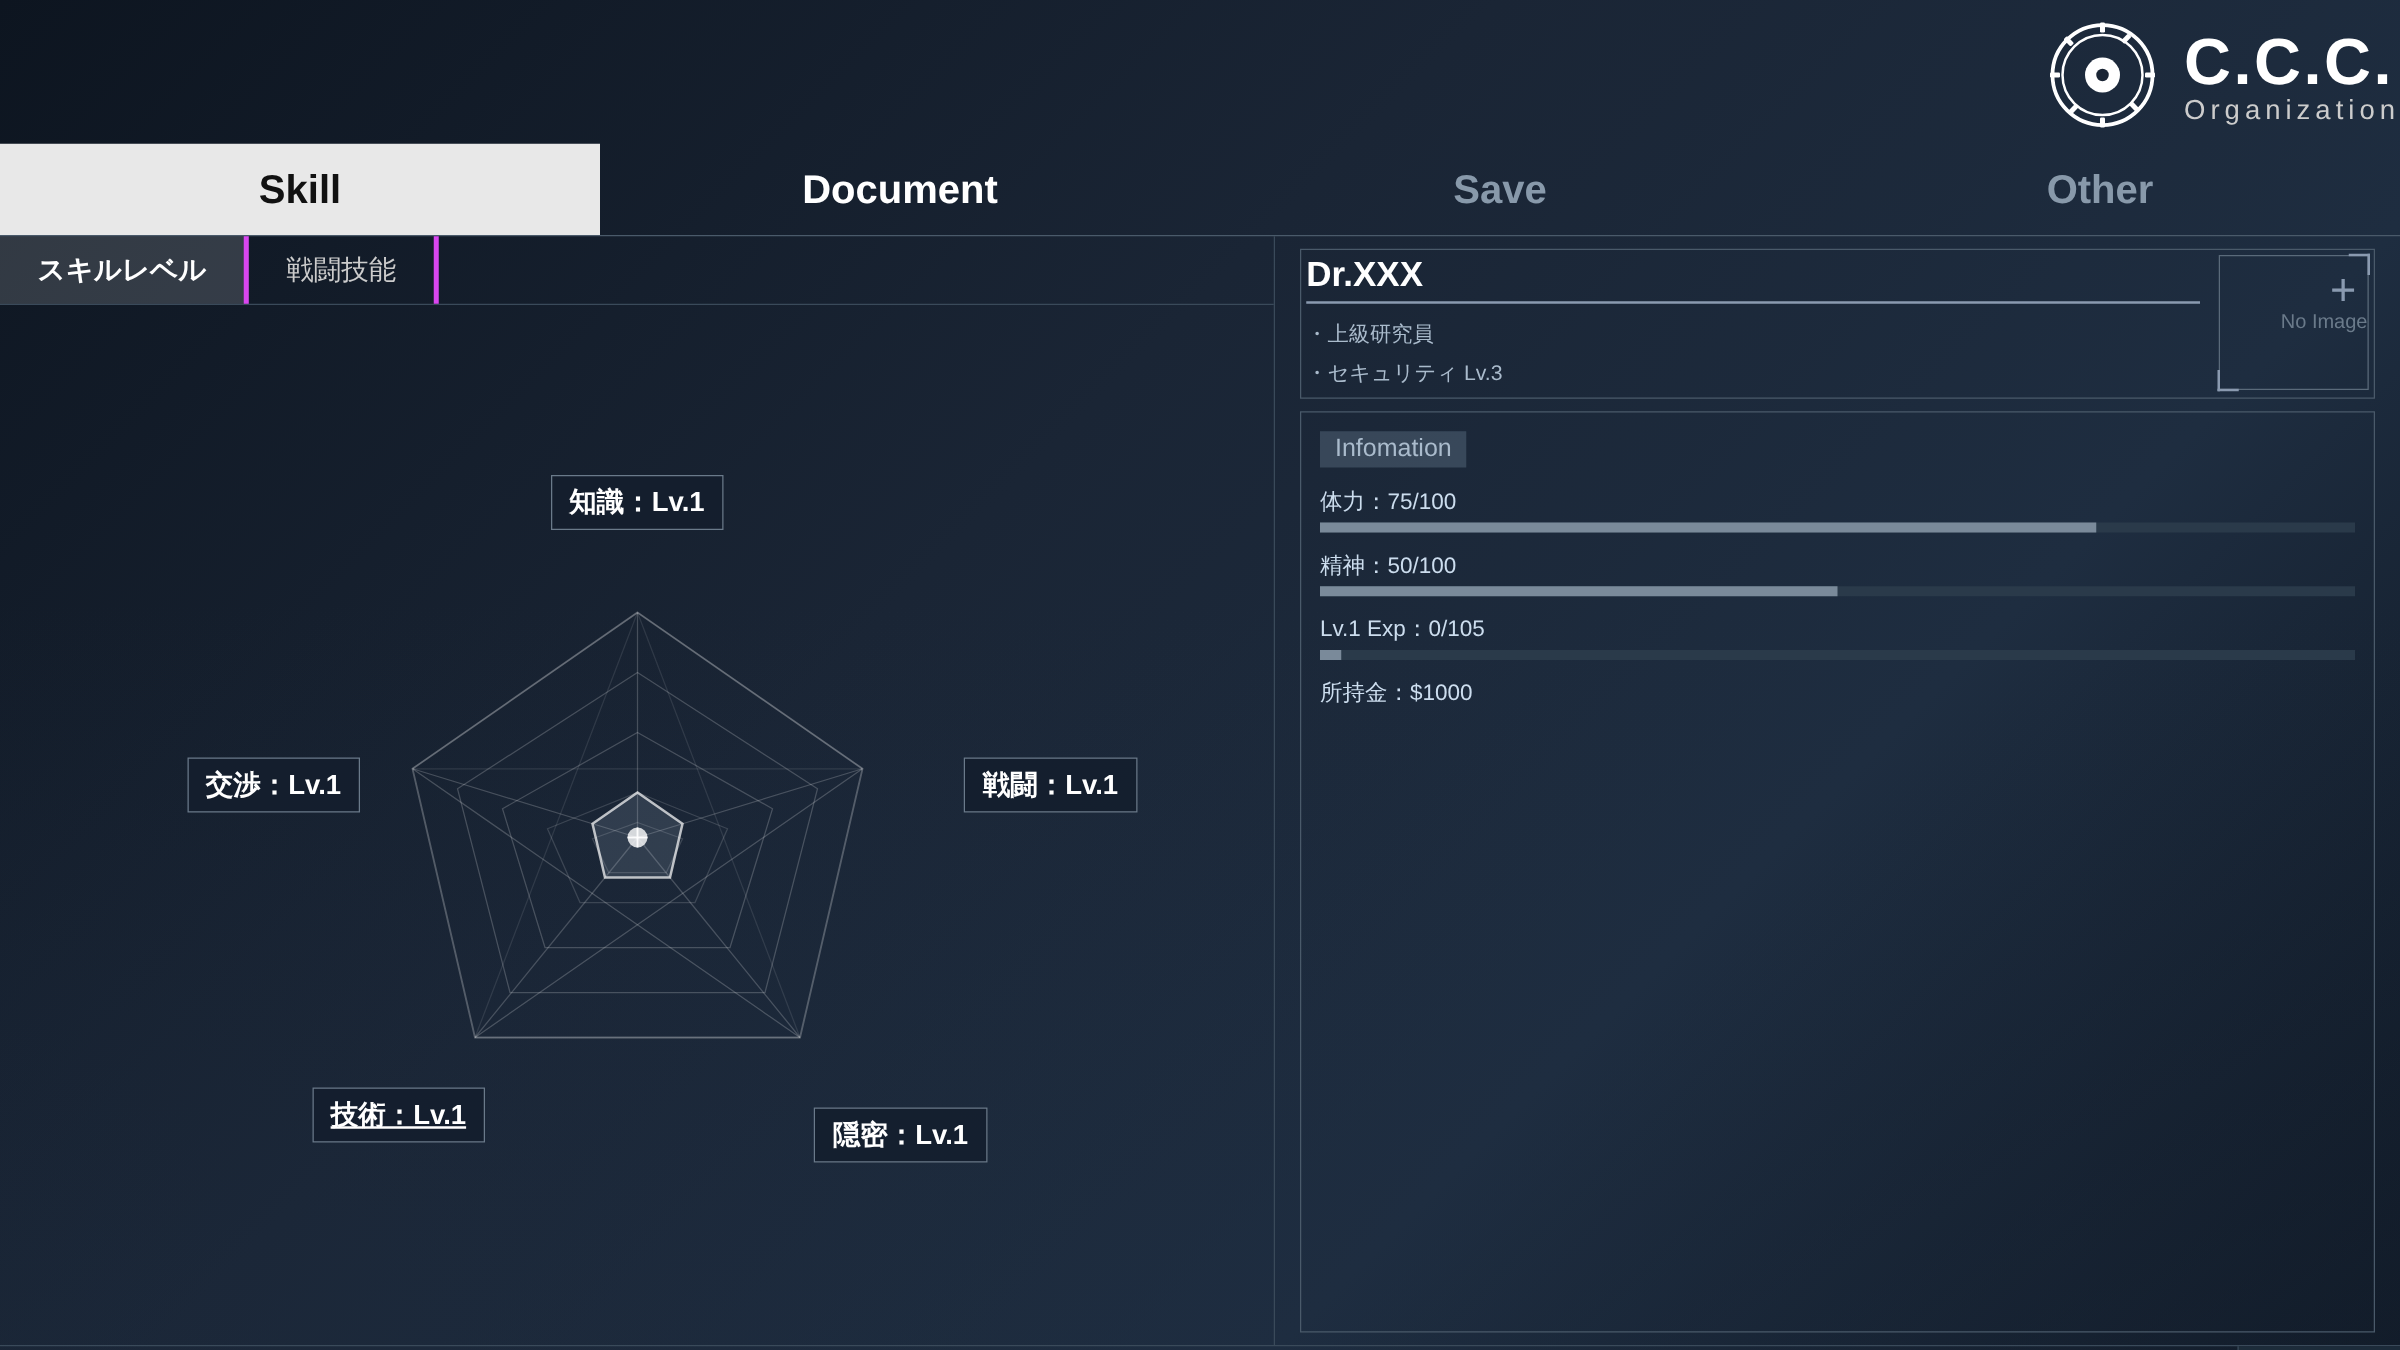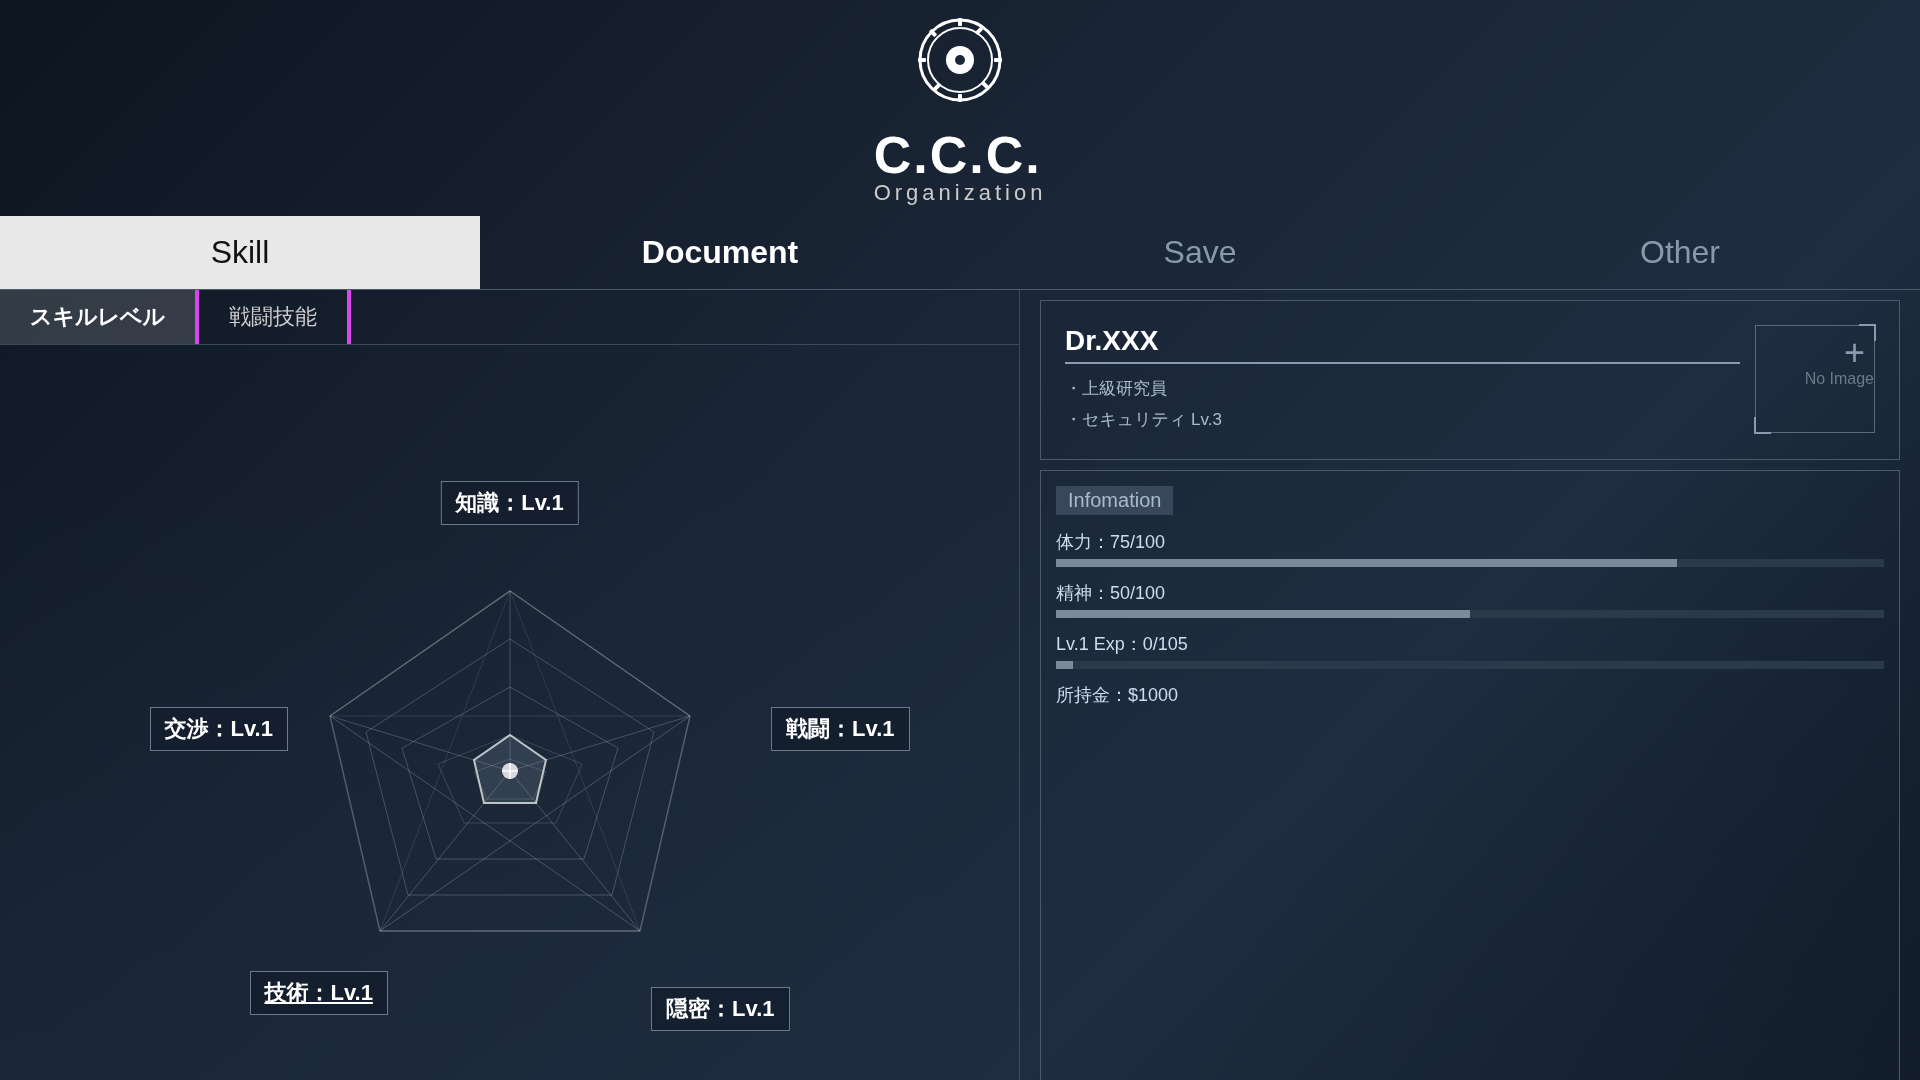--- a/index.html
+++ b/index.html
@@ -40,21 +40,20 @@
       height: 1080px;
     }
 
     
     .header {
       display: flex;
       justify-content: flex-end;
       align-items: center;
       padding: 15px 0 10px;
       gap: 20px;
-      flex-direction: column;
     }
 
     .logo-circle {
       width: 90px;
       height: 90px;
       position: relative;
     }
 
     .logo-circle svg {
       width: 90px;
@@ -83,21 +82,21 @@
       display: flex;
       width: 100%;
       border-bottom: 1px solid #4a5a6a;
     }
 
     .nav-tab {
       flex: 1;
       padding: 18px 0;
       text-align: center;
       font-size: 32px;
-      font-weight: normal;
+      font-weight: bold;
       cursor: pointer;
       color: #8899aa;
       background: transparent;
       border: none;
       position: relative;
     }
 
     .nav-tab.active {
       background: #e8e8e8;
       color: #111111;
@@ -206,21 +205,21 @@
       flex: 1;
       display: flex;
       flex-direction: column;
       padding: 10px 20px;
       gap: 10px;
     }
 
     
     .char-card {
       border: 1px solid #4a5a6a;
-      padding: 24px;
+      padding: 4px;
       display: flex;
       gap: 15px;
       position: relative;
     }
 
     .char-name-section {
       flex: 1;
     }
 
     .char-name {

